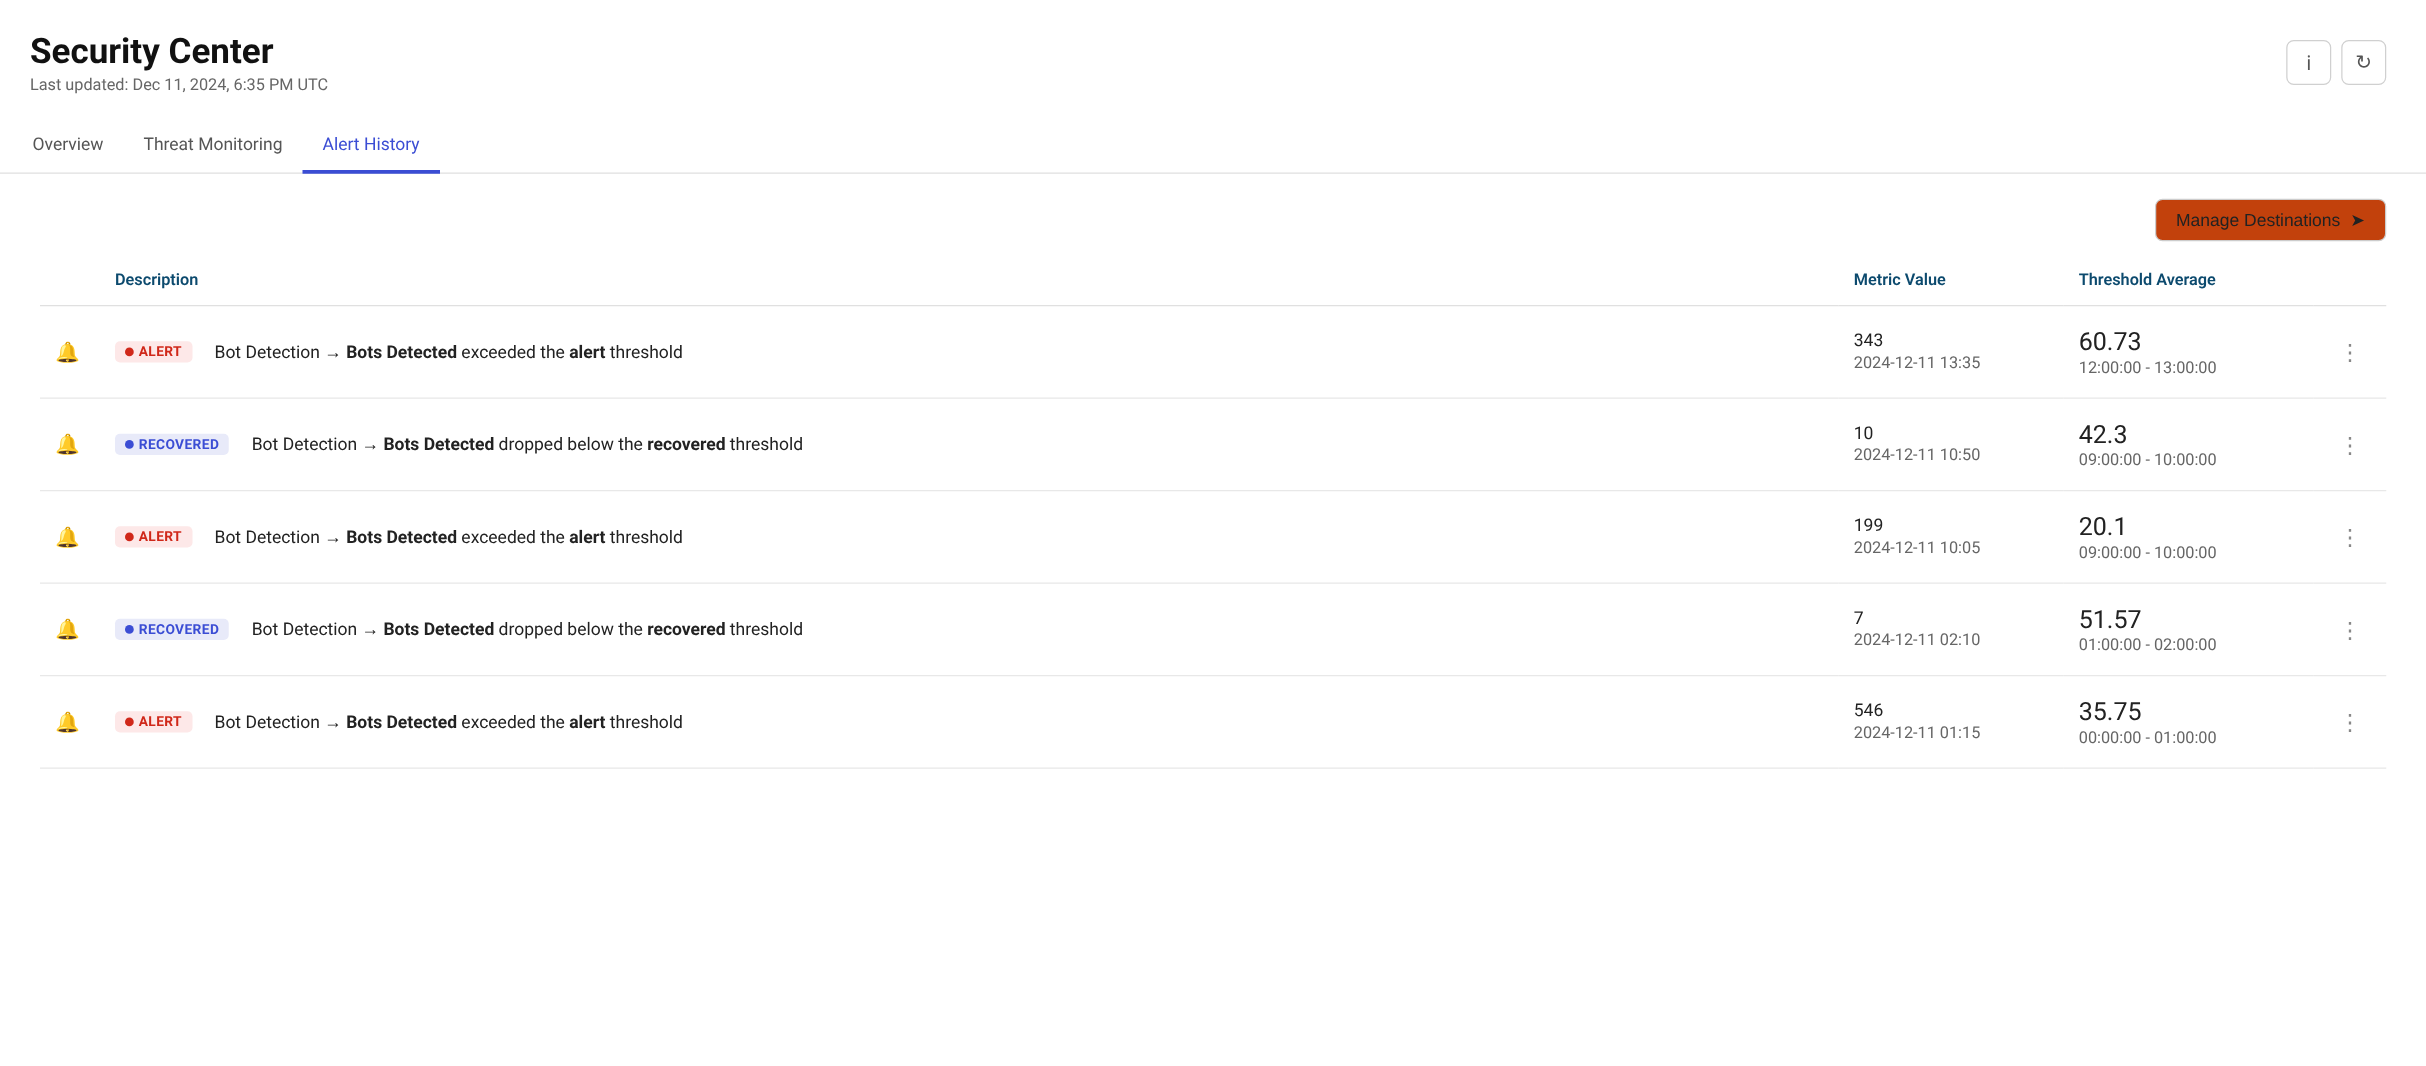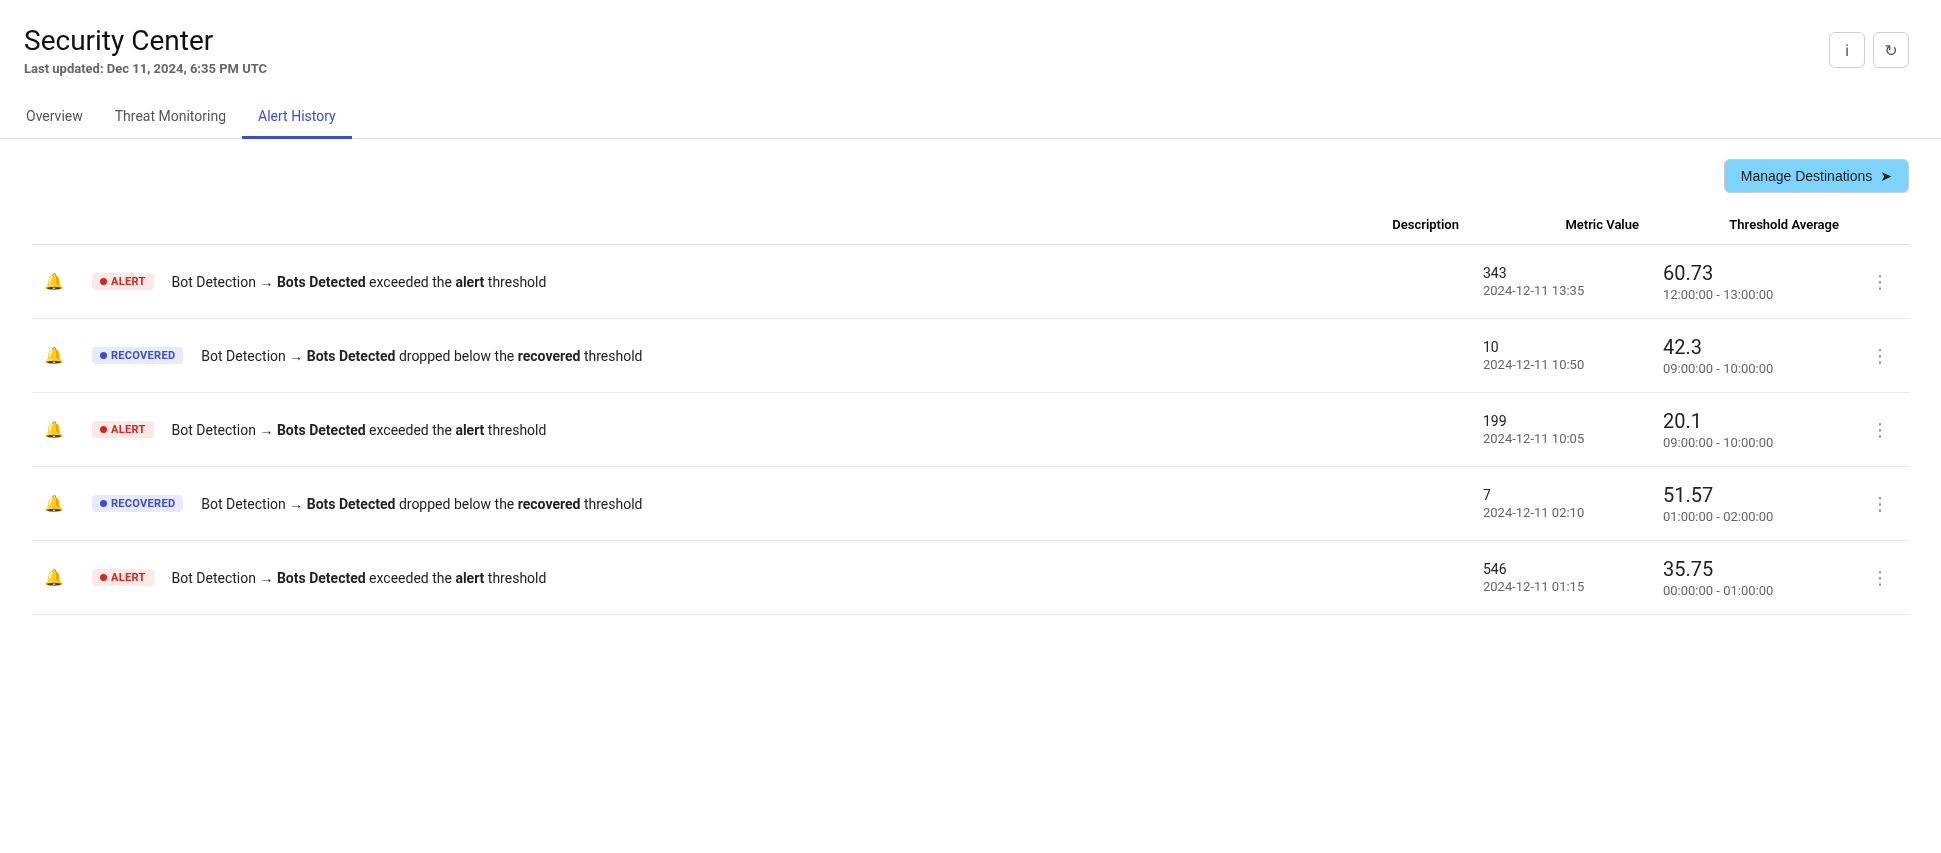--- a/index.html
+++ b/index.html
@@ -11,28 +11,27 @@
     }
     .page-header {
       padding: 24px 32px 0 24px;
       display: flex;
       justify-content: space-between;
       align-items: flex-start;
     }
     .title-block {}
     .page-title {
       font-size: 28px;
-      font-weight: 400;
+      font-weight: 700;
       color: #111;
     }
     .last-updated {
       font-size: 13px;
       color: #666;
       margin-top: 4px;
-      font-weight: bold;
     }
     .header-actions {
       display: flex;
       gap: 8px;
       margin-top: 8px;
     }
     .icon-btn {
       width: 36px;
       height: 36px;
       border: 1px solid #d0d0d0;
@@ -72,41 +71,41 @@
       display: flex;
       justify-content: flex-end;
       margin-bottom: 16px;
     }
     .manage-btn {
       display: flex;
       align-items: center;
       gap: 8px;
       padding: 8px 16px;
       border: 1px solid #ccc;
-      background: #7dd3fc;
+      background: #c2410c;
       border-radius: 6px;
       cursor: pointer;
       font-size: 14px;
       color: #222;
     }
     .manage-btn .send-icon {
       font-size: 14px;
     }
     .alerts-table {
       width: 100%;
       border-collapse: collapse;
     }
     .alerts-table thead tr {
       border-bottom: 1px solid #e0e0e0;
     }
     .alerts-table th {
-      text-align: right;
+      text-align: left;
       font-weight: 600;
       font-size: 13px;
-      color: #000000;
+      color: #0c4a6e;
       padding: 8px 12px 12px 12px;
       margin-top: 16px;
     }
     .alerts-table th.col-icon { width: 48px; padding-left: 8px; }
     .alerts-table th.col-desc { }
     .alerts-table th.col-metric { width: 180px; }
     .alerts-table th.col-threshold { width: 200px; }
     .alerts-table th.col-actions { width: 40px; }
     .alerts-table tbody tr {
       border-bottom: 1px solid #e8e8e8;

